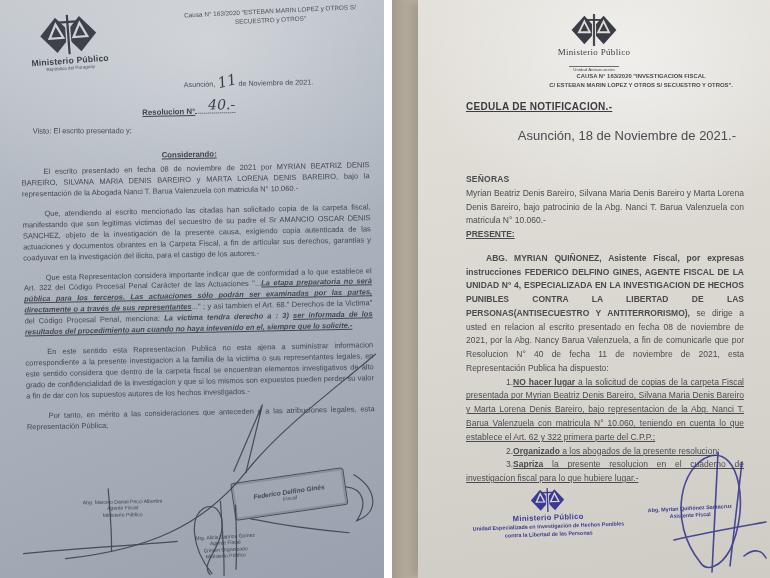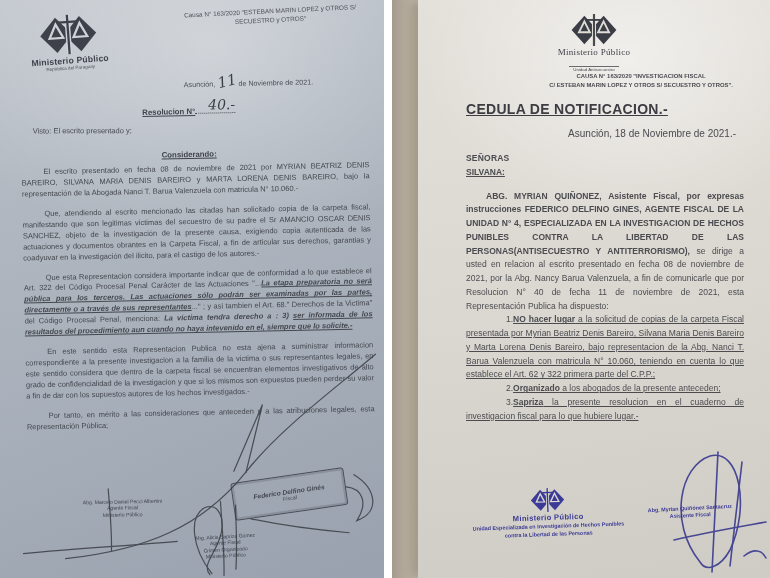--- a/index.html
+++ b/index.html
@@ -51,25 +51,25 @@
     background:
       radial-gradient(90% 45% at 60% 10%, rgba(255,255,255,.5), rgba(255,255,255,0) 65%),
       linear-gradient(172deg,#e4e1db 0%,#dad7d0 55%,#cfccc5 100%);
     box-shadow:-6px 0 10px rgba(90,80,60,.35);}
   .rdoc{position:relative;width:100%;height:100%;color:#4b4b50;}
   .r-logo{position:absolute;left:0;top:14px;width:100%;text-align:center;}
   .r-logo .t1{font-size:9px;color:#3e3e44;letter-spacing:.3px;margin-top:1px;font-family:"Liberation Serif",serif;}
   .r-logo .t2{font-size:4.4px;color:#4b4b50;border-top:1px solid #6a6a70;display:inline-block;padding:0 4px;}
   .r-causa{position:absolute;top:72px;right:10px;width:238px;text-align:center;
            font-size:5.9px;font-weight:bold;line-height:1.5;color:#4a4a50;}
-  .r-title{position:absolute;top:101px;left:48px;font-size:14px;font-weight:bold;
+  .r-title{position:absolute;top:101px;left:48px;font-size:10px;font-weight:bold;
            text-decoration:underline;letter-spacing:.3px;color:#3c3c42;}
-  .r-date{position:absolute;top:128px;right:34px;font-size:10px;}
+  .r-date{position:absolute;top:128px;right:34px;font-size:13px;}
   .r-content{position:absolute;top:152px;left:48px;right:26px;font-size:8.5px;line-height:1.62;text-align:justify;}
-  .r-content .h{font-weight:bold;letter-spacing:.2px;}
+  .r-content .h{font-weight:bold;letter-spacing:.2px;margin-top:21px;}
   .r-content .pres{font-weight:bold;text-decoration:underline;}
   .r-content p{margin:0;}
   .r-body{margin-top:10px !important;text-indent:20px;}
   .r-item{text-indent:20px;text-decoration:underline;}
   .num{display:inline-block;min-width:16px;}
   .r-close{margin-top:2px !important;text-align:center;font-weight:bold;letter-spacing:.2px;color:#36363c;}
   .blue{color:#3b3a96;}
   .r-stamp{position:absolute;left:30px;top:488px;width:200px;text-align:center;transform:rotate(-2deg);}
   .r-stamp .t1{font-size:7.6px;font-weight:bold;letter-spacing:.3px;margin-top:1px;}
   .r-stamp .t2,.r-stamp .t3{font-size:5.4px;font-weight:bold;line-height:1.5;}
@@ -187,26 +187,27 @@
         <div class="r-causa">
           <div>CAUSA N° 163/2020 "INVESTIGACION FISCAL</div>
           <div>C/ ESTEBAN MARIN LOPEZ Y OTROS S/ SECUESTRO Y OTROS".</div>
         </div>
 
         <div class="r-title">CEDULA DE NOTIFICACION.-</div>
         <div class="r-date">Asunción, 18 de Noviembre de 2021.-</div>
 
         <div class="r-content">
           <p class="h">SEÑORAS</p>
-          <p class="pres">SILVANA:</p>
+          <p>Myrian Beatriz Denis Bareiro, Silvana Maria Denis Bareiro y Marta Lorena Denis Bareiro, bajo patrocinio de la Abg. Nanci T. Barua Valenzuela con matricula N° 10.060.-</p>
+          <p class="pres">PRESENTE:</p>
 
           <p class="r-body"><b>ABG. MYRIAN QUIÑONEZ, Asistente Fiscal, por expresas instrucciones FEDERICO DELFINO GINES, AGENTE FISCAL DE LA UNIDAD N° 4, ESPECIALIZADA EN LA INVESTIGACION DE HECHOS PUNIBLES CONTRA LA LIBERTAD DE LAS PERSONAS(ANTISECUESTRO Y ANTITERRORISMO),</b><span> se dirige a usted en relacion al escrito presentado en fecha 08 de noviembre de 2021, por la Abg. Nancy Barua Valenzuela, a fin de comunicarle que por Resolucion N° 40 de fecha 11 de noviembre de 2021, esta Representación Publica ha dispuesto:</span></p>
 
           <p class="r-item"><span class="num">1.</span><b>NO hacer lugar</b><span> a la solicitud de copias de la carpeta Fiscal presentada por Myrian Beatriz Denis Bareiro, Silvana Maria Denis Bareiro y Marta Lorena Denis Bareiro, bajo representacion de la Abg. Nanci T. Barua Valenzuela con matricula N° 10.060, teniendo en cuenta lo que establece el Art. 62 y 322 primera parte del C.P.P.;</span></p>
-          <p class="r-item"><span class="num">2.</span><b>Organizado</b><span> a los abogados de la presente anteceden;</span></p>
+          <p class="r-item"><span class="num">2.</span><b>Organizado</b><span> a los abogados de la presente resolucion;</span></p>
           <p class="r-item"><span class="num">3.</span><b>Sapriza</b><span> la presente resolucion en el cuaderno de investigacion fiscal para lo que hubiere lugar.-</span></p>
 
         </div>
 
         <div class="r-stamp blue">
           <svg class="logo" width="34" height="24" viewBox="0 0 100 70">
             <g fill="#3b3a96">
               <polygon points="29,4 57,35 29,66 1,35"></polygon>
               <polygon points="71,4 99,35 71,66 43,35"></polygon>
             </g>

